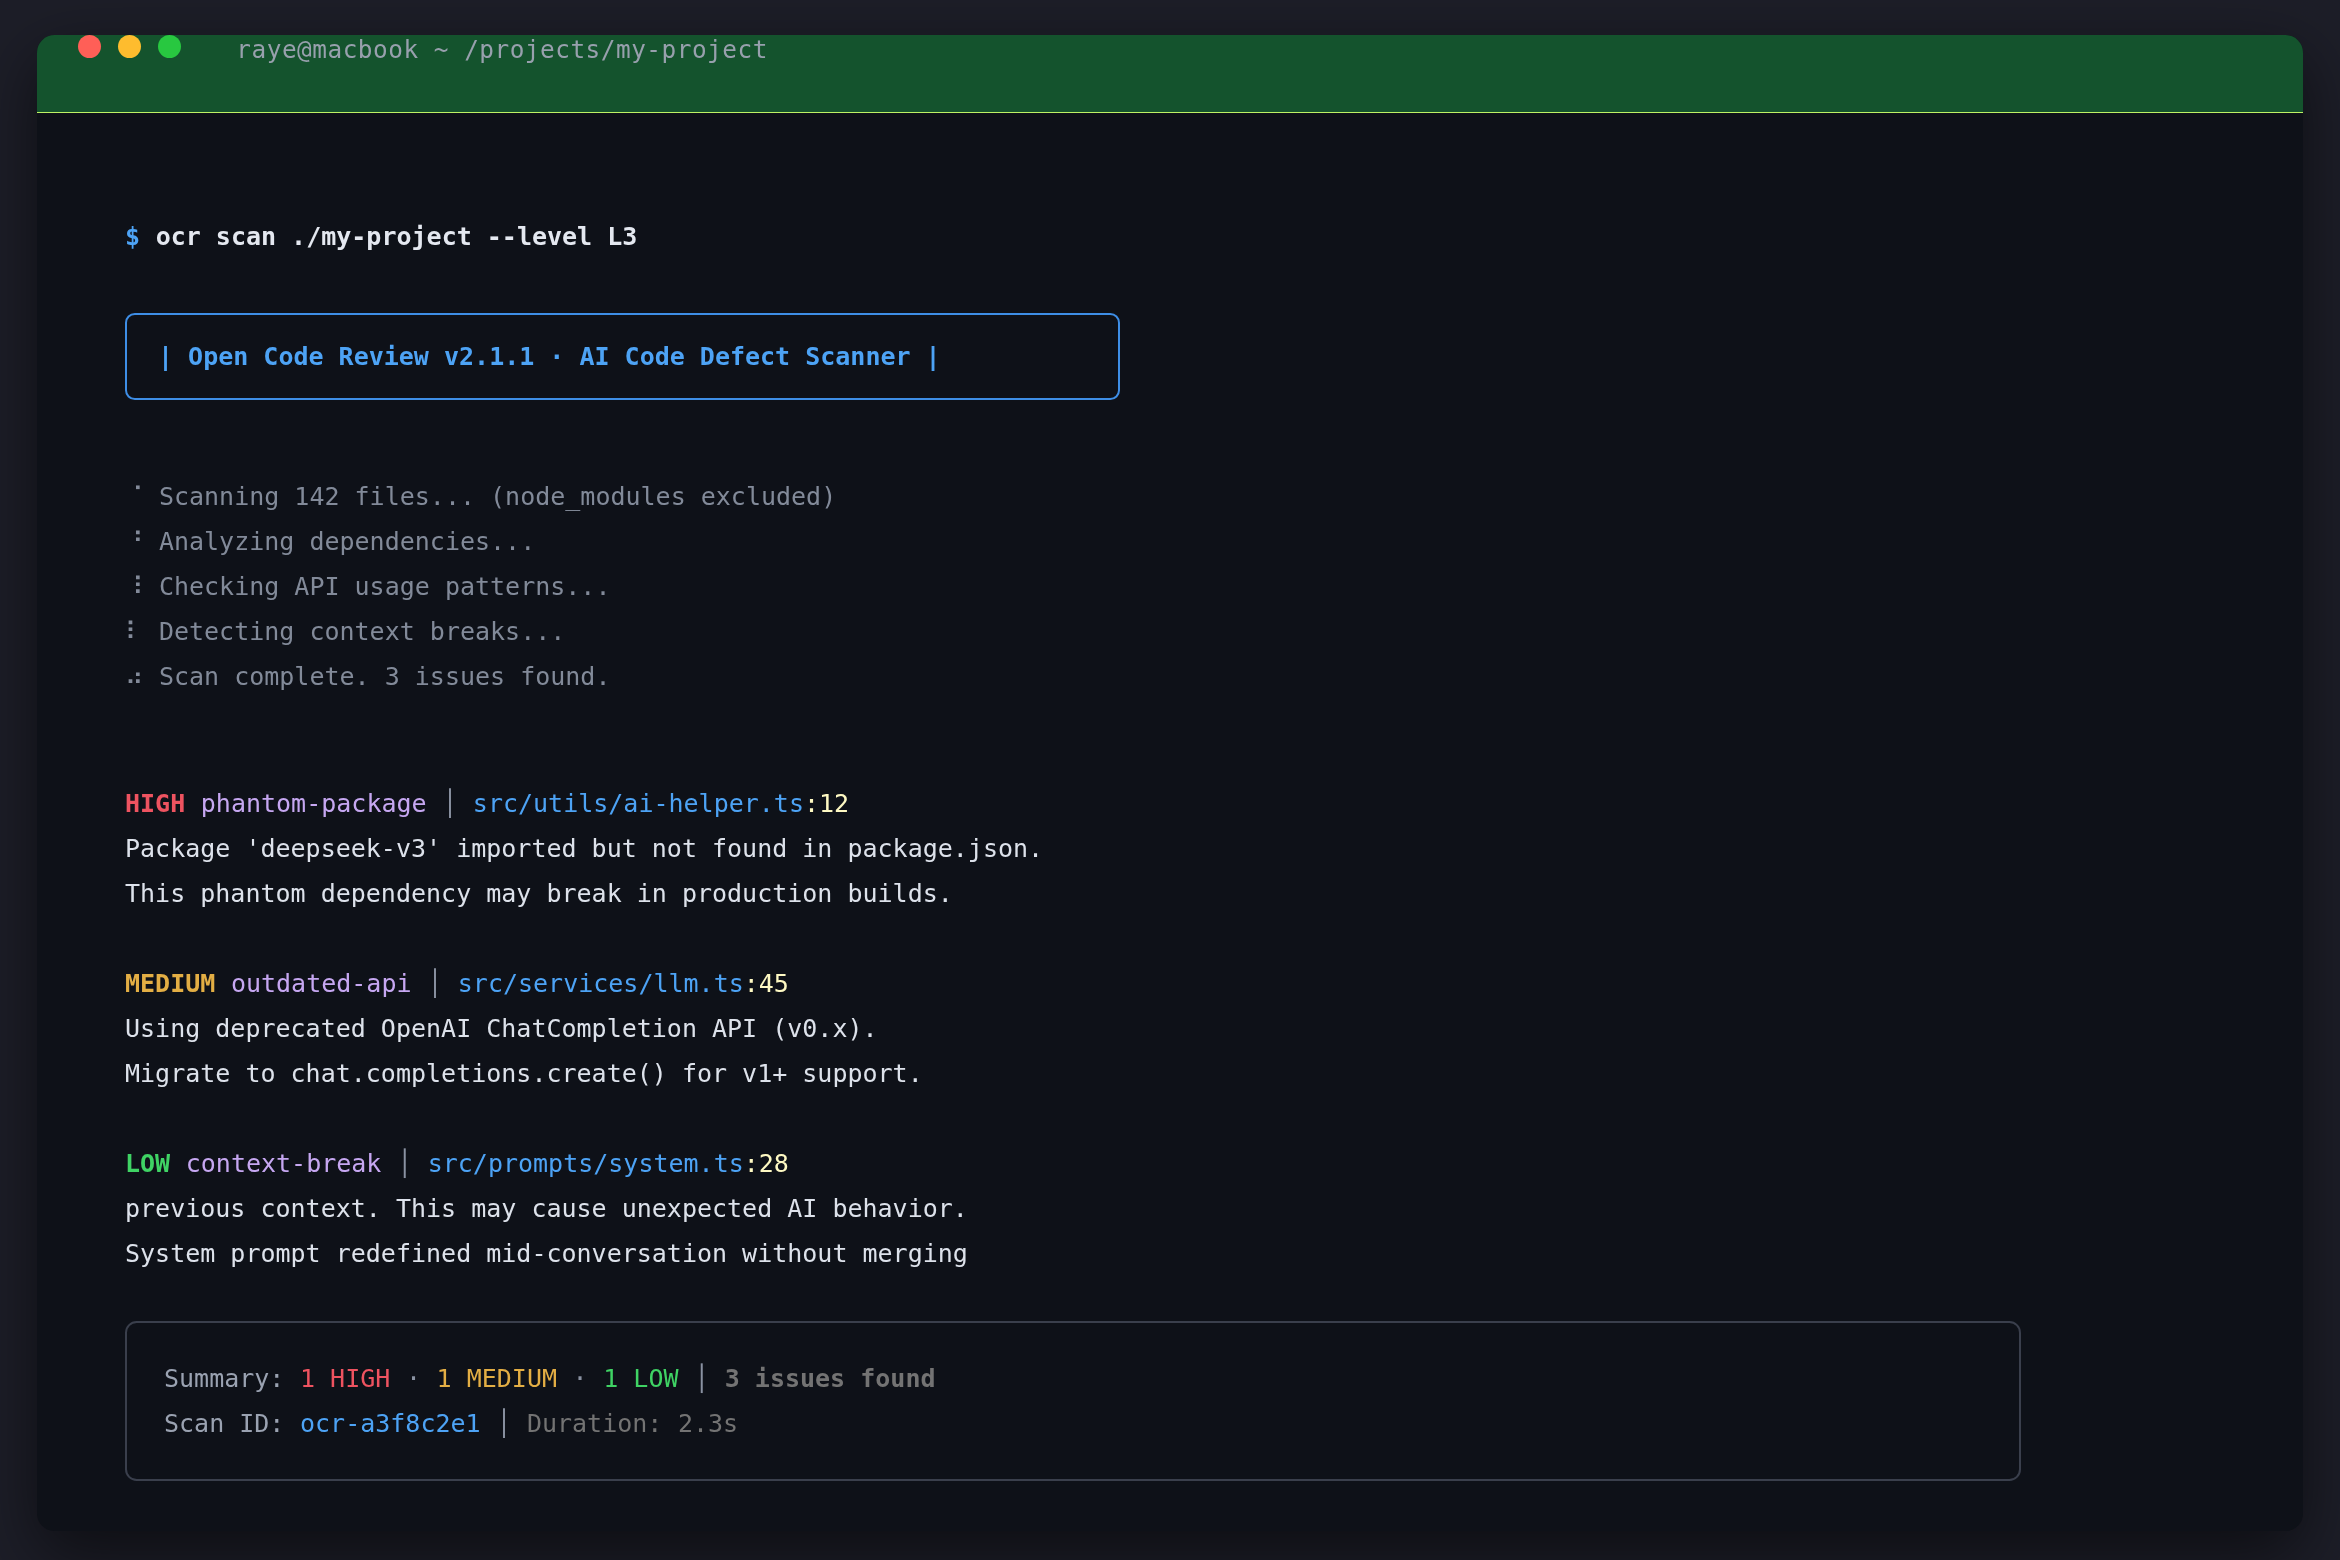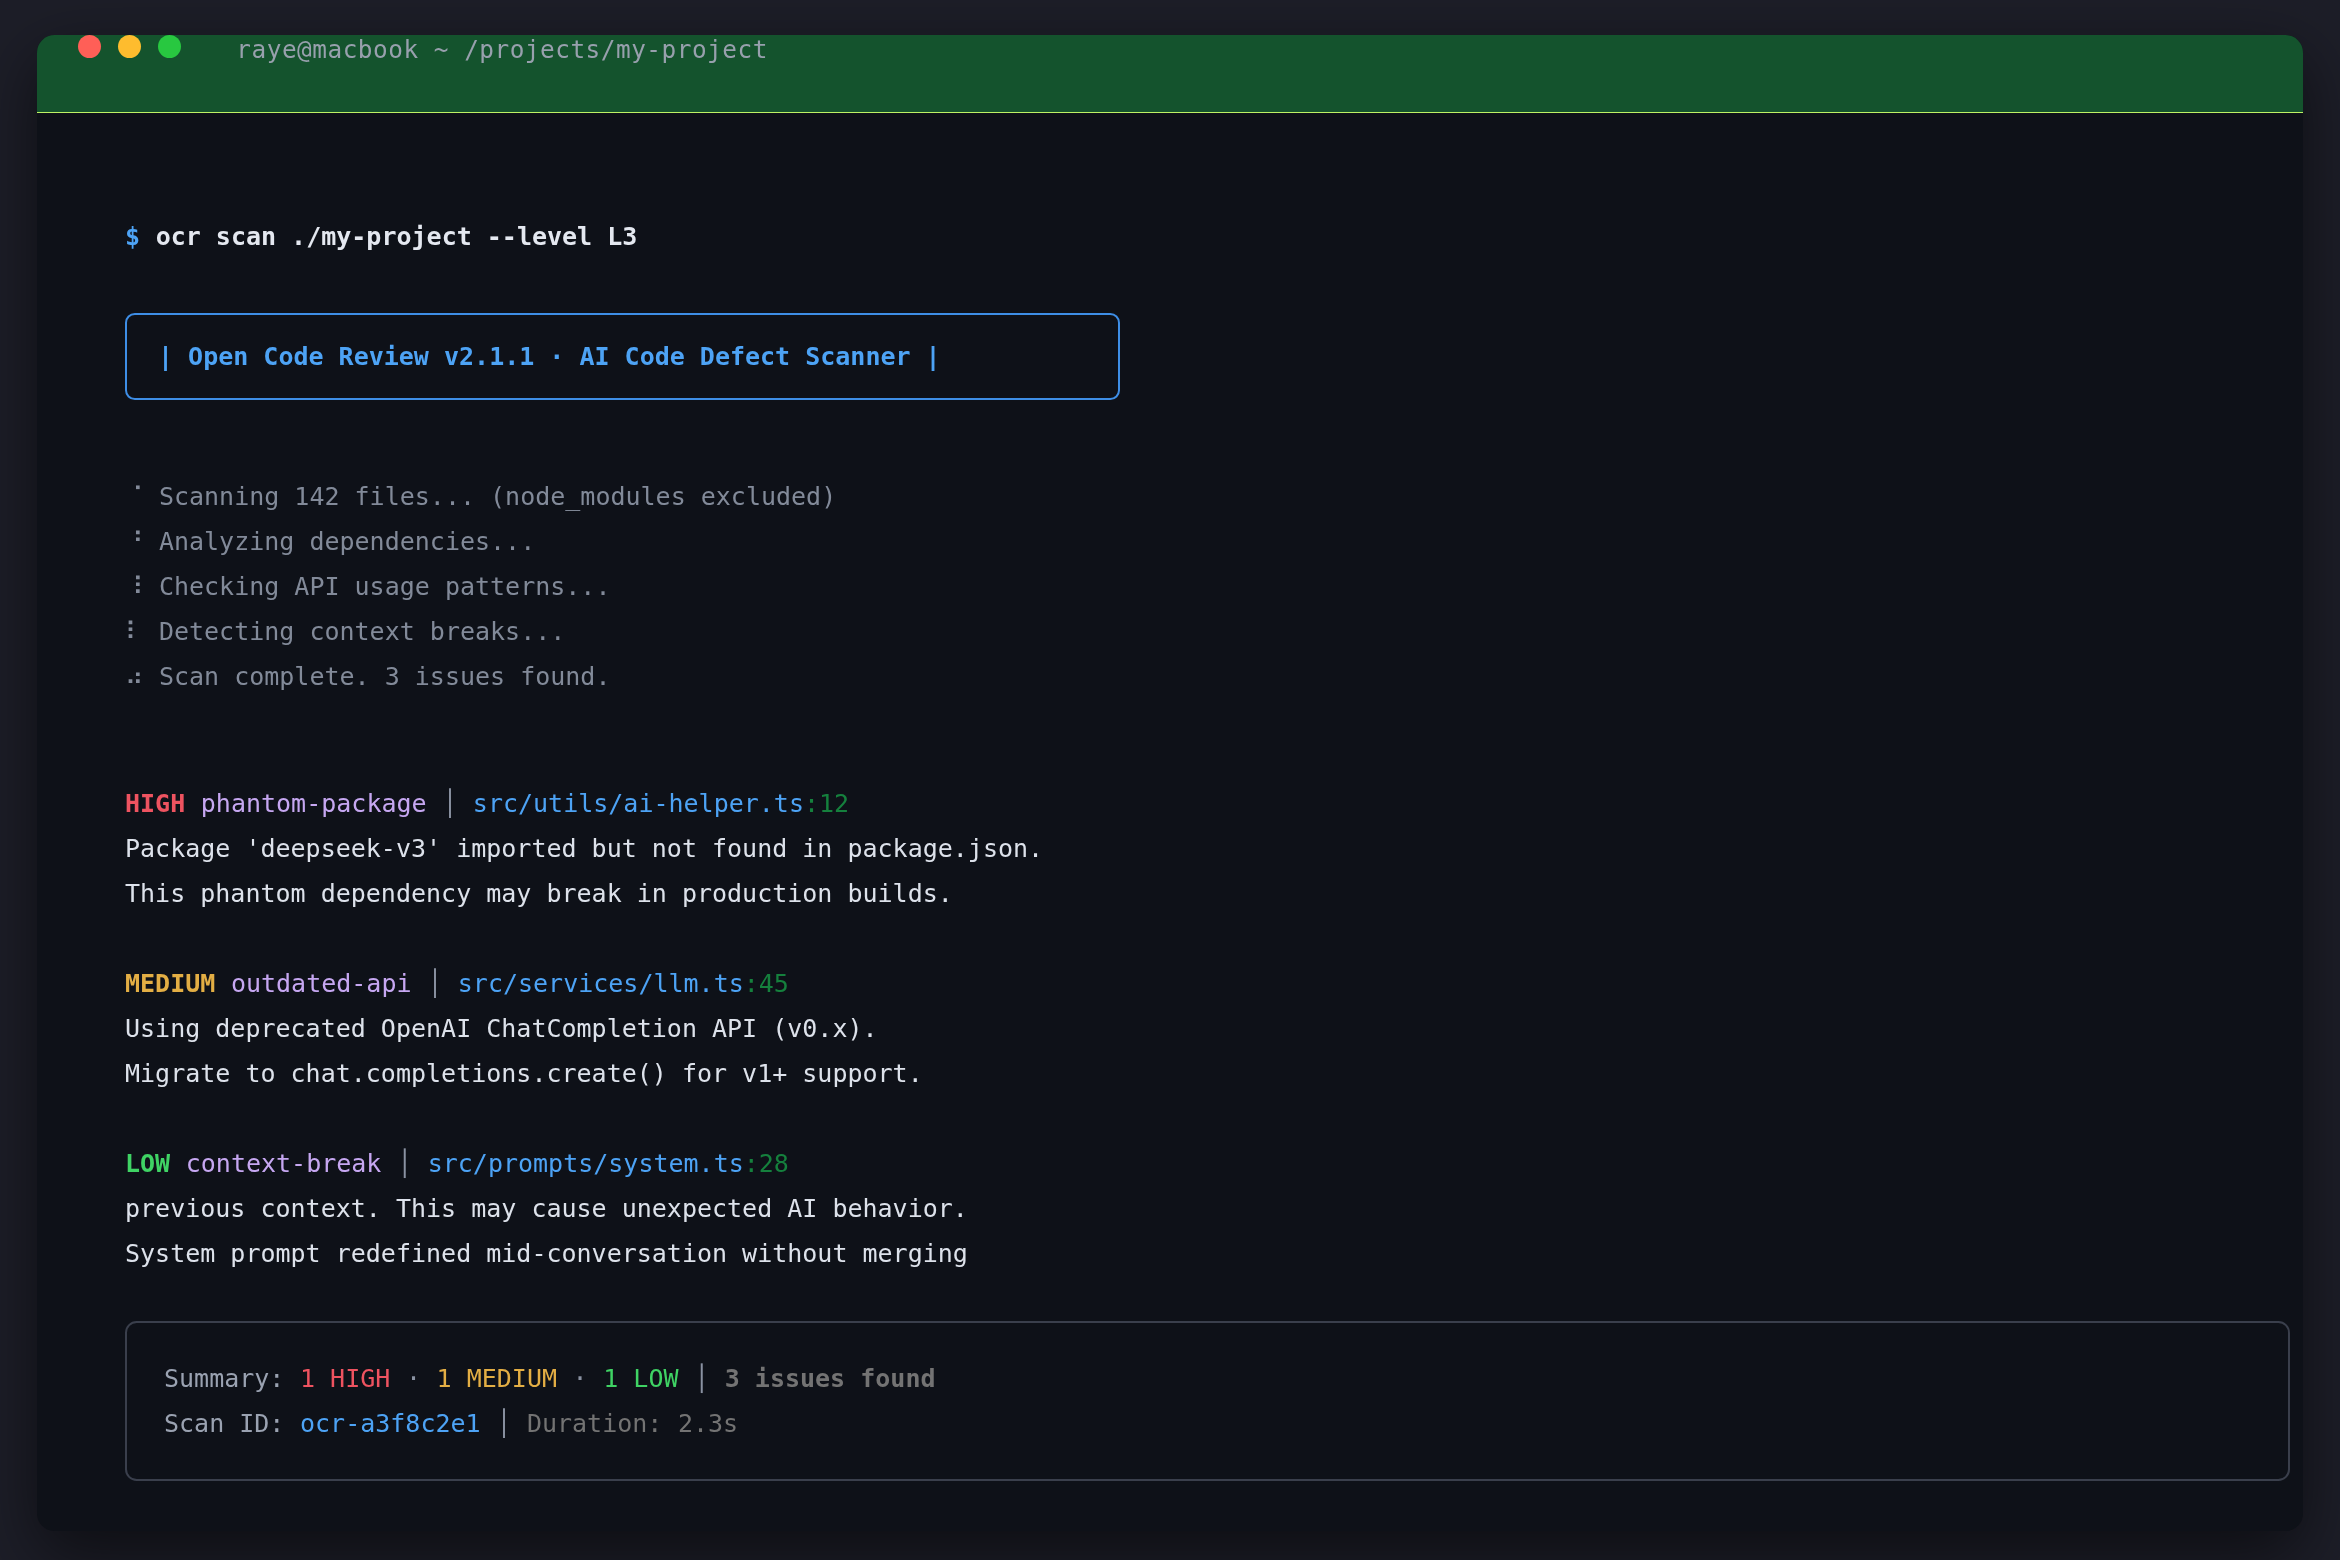--- a/index.html
+++ b/index.html
@@ -43,34 +43,34 @@
     padding:29px 31px;
     color:#4da3f5; font-weight:bold; font-size:25px; line-height:25px;
   }
   .progress{ margin-top:74px; color:#828a99; }
   .issues{ margin-top:82px; }
   .issue{ margin-bottom:45px; }
   .issue-header{ display:flex; column-gap:15.6px; line-height:45px; }
   .sev{ font-weight:bold; }
   .issue-desc{ line-height:45px; color:#dde2eb; }
   .summary-box{
-    margin-top:23.4px; width:2165px;
+    margin-top:23.4px; width:1896px;
     border:2px solid #3a3f4c; border-radius:11.7px;
     padding:33px 37px; line-height:45px;
   }
   .t-gray{ color:#8a92a2; }
   .t-dimgray{ color:#9aa2b1; }
   .t-blue{ color:#4da3f5; }
   .t-red{ color:#ee5360; }
   .t-yellow{ color:#e3ae44; }
   .t-green{ color:#3fd364; }
   .t-purple{ color:#c6a7f1; }
   .t-white{ color:#737373; }
   .bold{ font-weight:bold; }
-  .lineno{ color:#15803d; }
+  .lineno{ color:#fef9c3; }
 </style>
 </head>
 <body>
 
 <div class="window">
 
   <div class="titlebar">
     <div class="dots">
       <div class="dot red"></div>
       <div class="dot yellow"></div>

